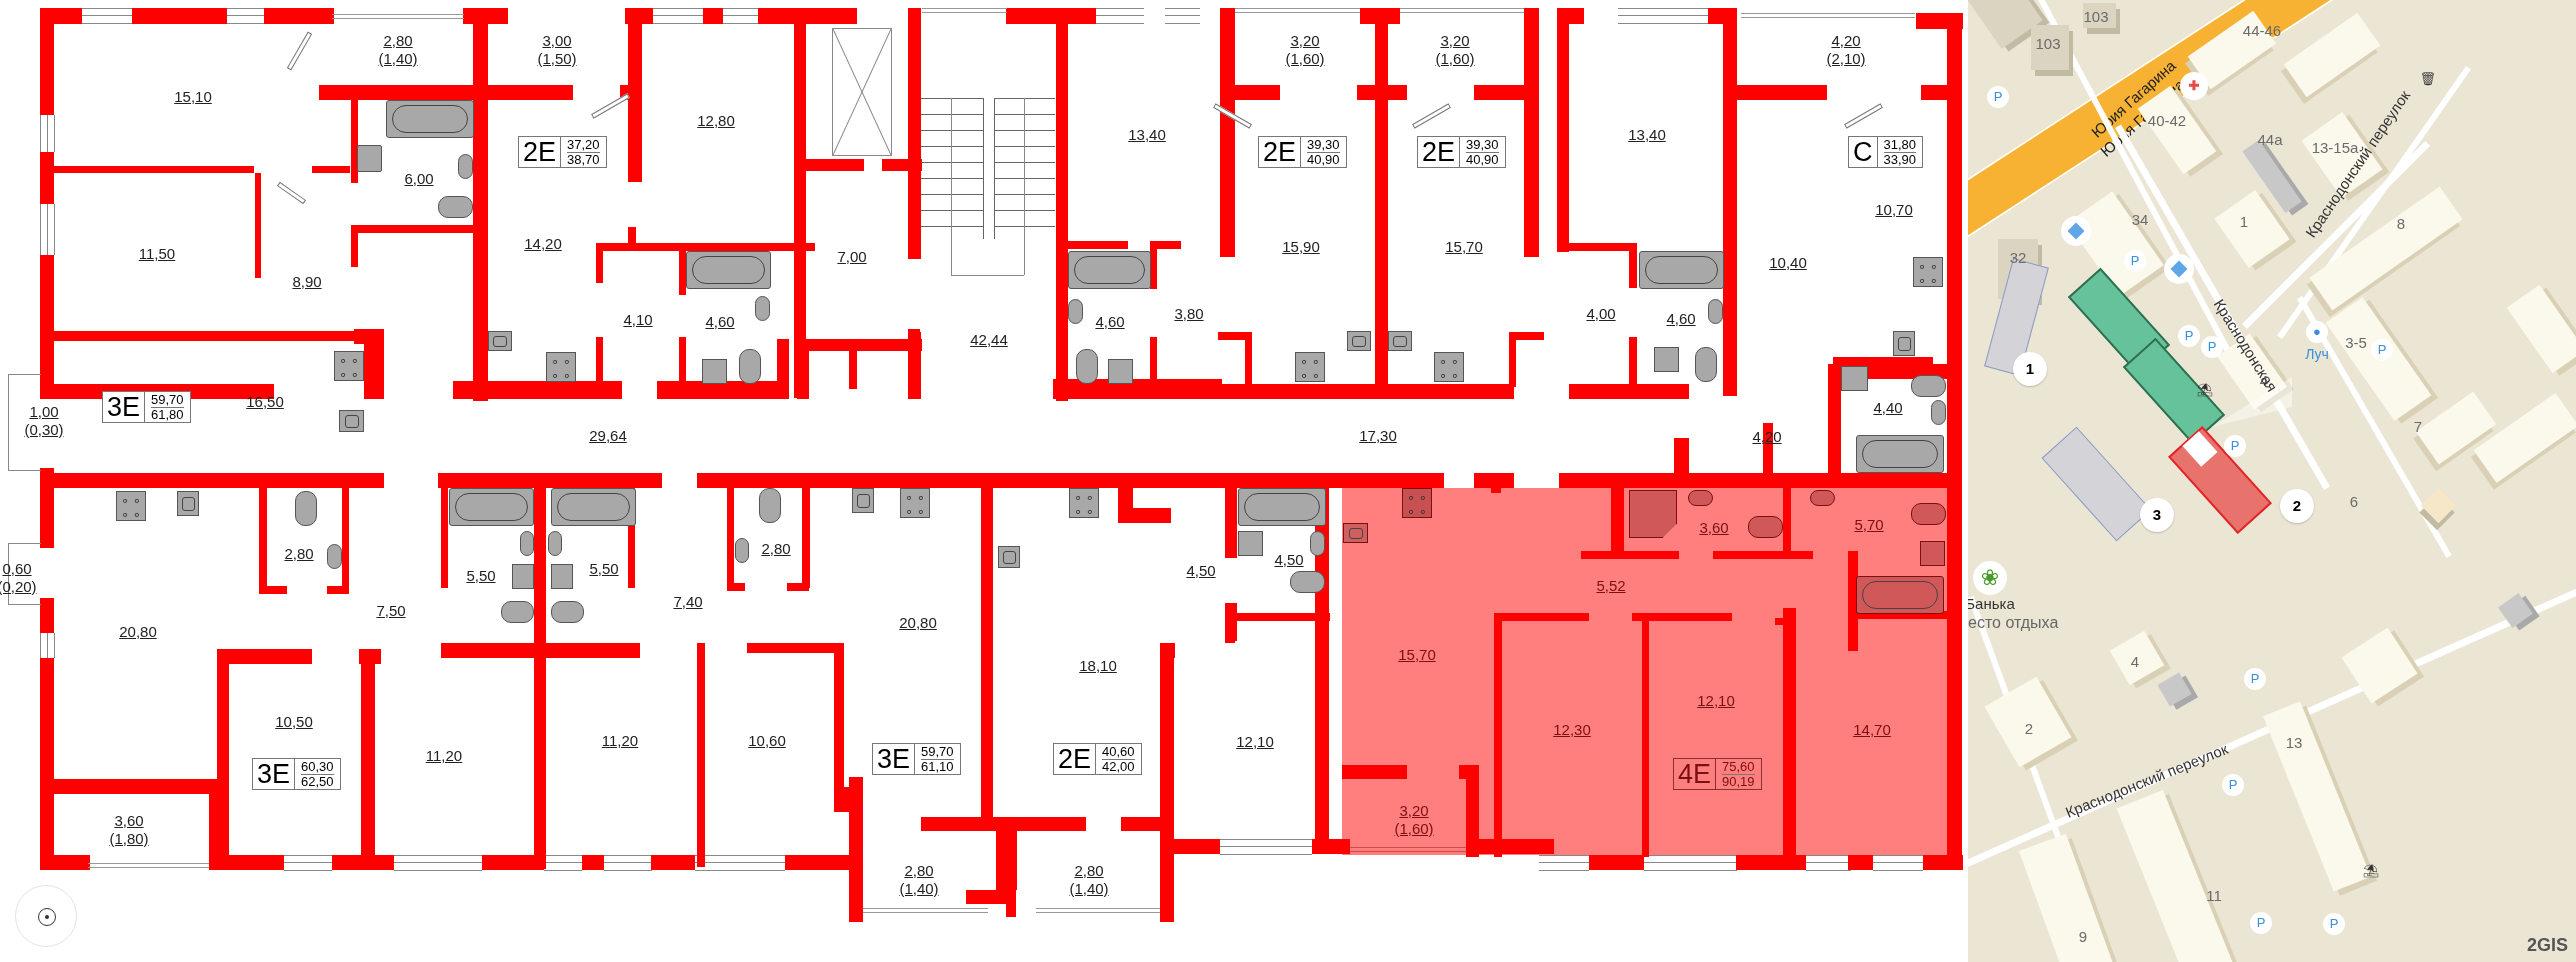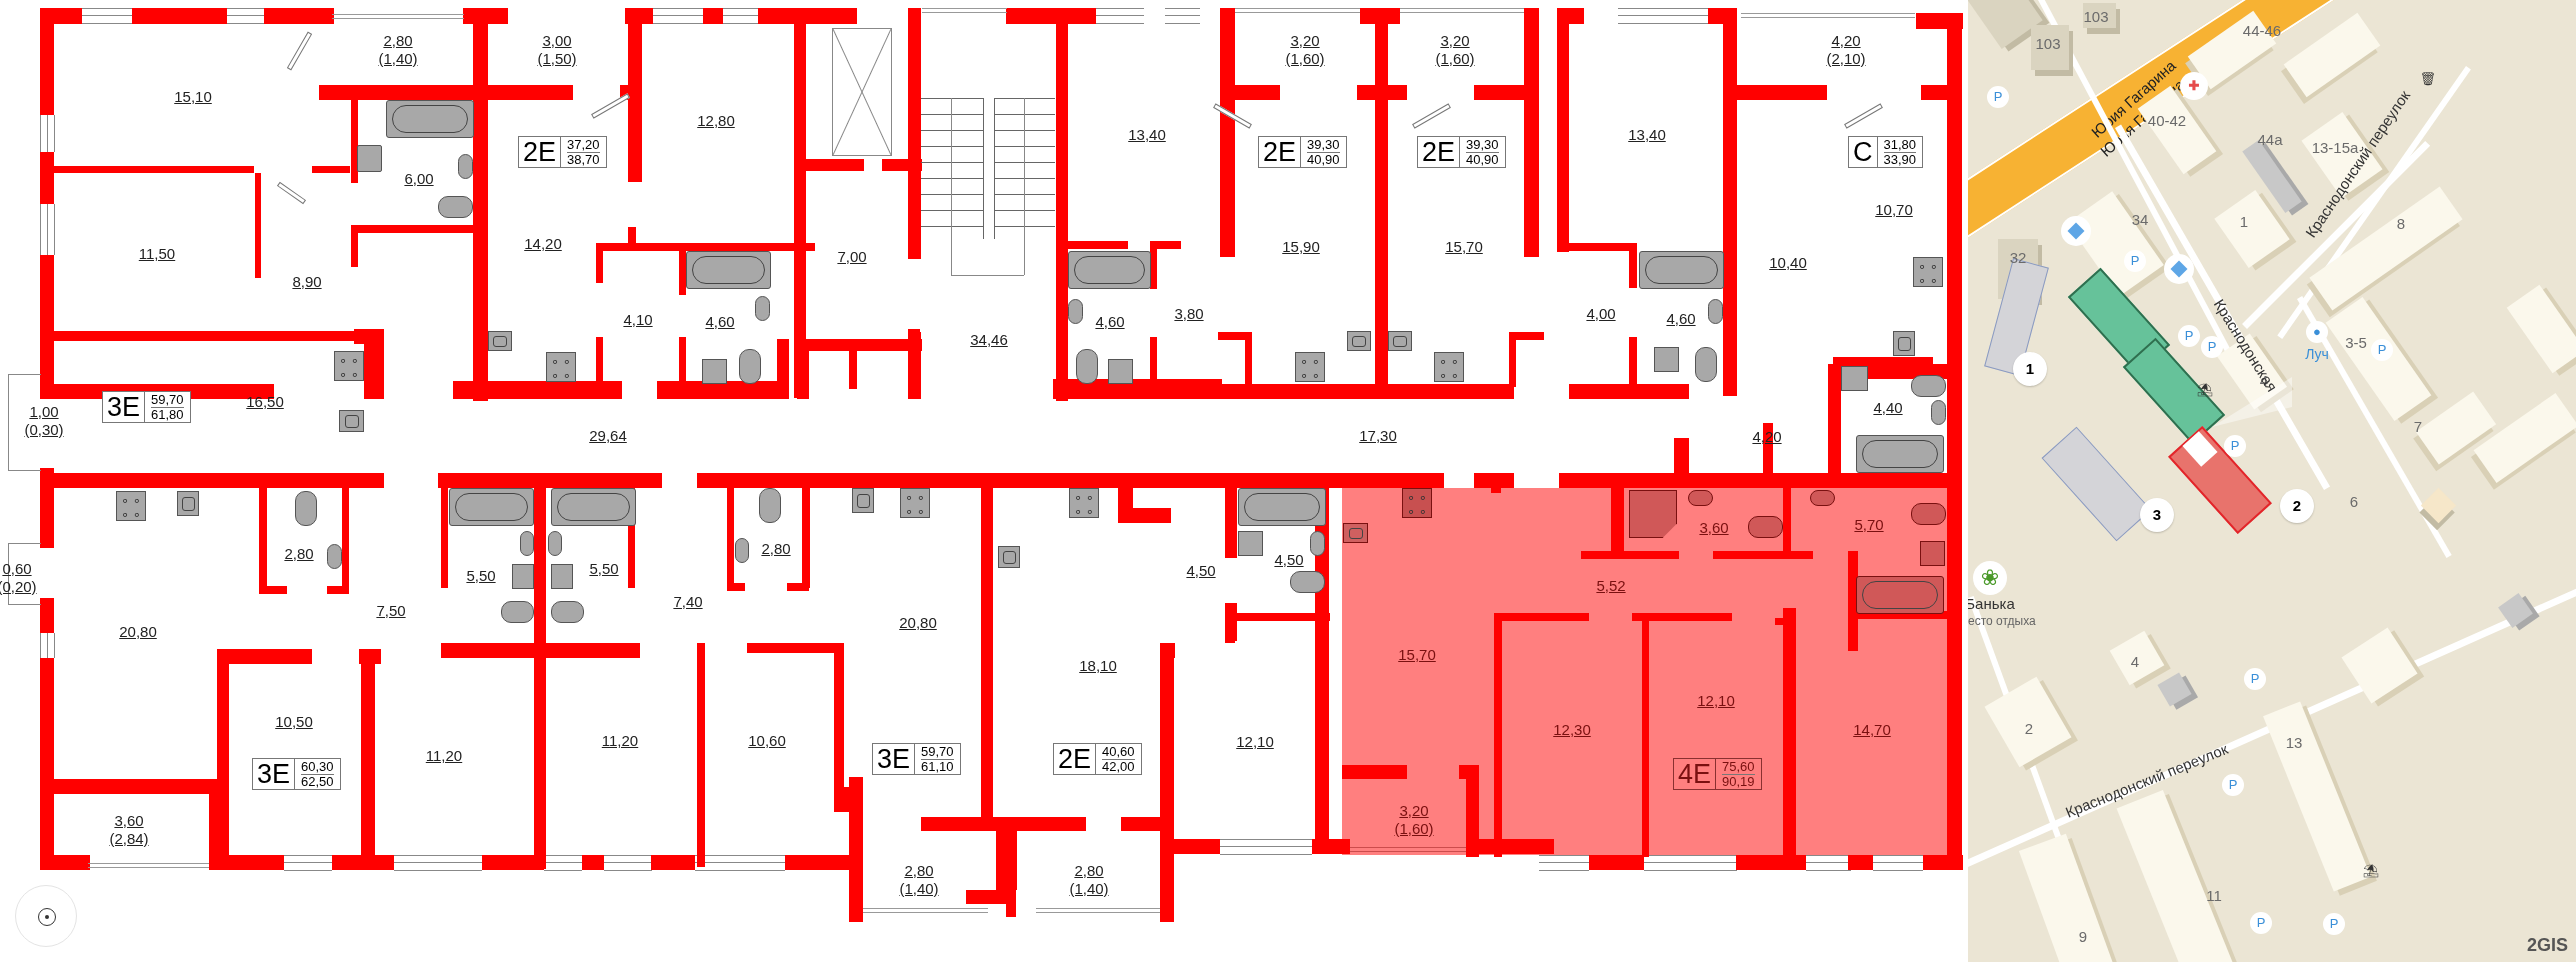--- a/index.html
+++ b/index.html
@@ -41,21 +41,21 @@
   .mainroad{position:absolute;background:#f7b233;transform-origin:0 0;border:2px solid #fff;}
   .bld{position:absolute;background:#fbf8ec;box-shadow:4px 6px 0 #d9d0b6;transform-origin:center;}
   .bld.grey{background:#c8c8c8;box-shadow:4px 6px 0 #a9a9a9;}
   .bld.tan{background:#dad4c0;box-shadow:4px 6px 0 #c2bba4;}
   .blabel{position:absolute;font-size:15px;color:#6b6b6b;transform:translate(-50%,-50%);white-space:nowrap;}
   .street{position:absolute;font-size:15px;color:#333;white-space:nowrap;transform-origin:0 0;}
   .mainstreet{position:absolute;font-size:15px;color:#222;white-space:nowrap;transform-origin:0 0;}
   .pin{position:absolute;width:22px;height:22px;border-radius:50%;background:#fff;color:#3a8fd8;font-size:13px;text-align:center;line-height:22px;transform:translate(-50%,-50%);}
   .circ-num{position:absolute;width:34px;height:34px;border-radius:50%;background:#fff;color:#000;font-weight:bold;font-size:15px;text-align:center;line-height:34px;transform:translate(-50%,-50%);box-shadow:0 1px 2px rgba(0,0,0,.2);}
   .poi{position:absolute;font-size:16px;transform:translate(-50%,-50%);white-space:nowrap;}
-  .poi-sub{position:absolute;font-size:12px;color:#666;white-space:nowrap;}
+  .poi-sub{position:absolute;font-size:16px;color:#666;white-space:nowrap;}
   .logo{position:absolute;right:8px;bottom:6px;font-weight:bold;font-size:18px;color:#555;}
   .diamond{position:absolute;width:30px;height:30px;border-radius:50%;background:#fff;transform:translate(-50%,-50%);}
   .diamond::after{content:"";position:absolute;left:9px;top:9px;width:12px;height:12px;background:#5ea6e6;transform:rotate(45deg);}
 </style>
 </head>
 <body>
 
 <div id="plan">
 
   <div class="w" style="left:40px;top:8px;width:294px;height:16px"></div>
@@ -381,21 +381,21 @@
   <div class="area" style="left:398px;top:50px"><span>2,80</span><span class="sub">(1,40)</span></div>
   <div class="area" style="left:265px;top:402px">16,50</div>
   <div class="area" style="left:44px;top:421px"><span>1,00</span><span class="sub">(0,30)</span></div>
 
   <div class="area" style="left:557px;top:50px"><span>3,00</span><span class="sub">(1,50)</span></div>
   <div class="area" style="left:543px;top:244px">14,20</div>
   <div class="area" style="left:716px;top:121px">12,80</div>
   <div class="area" style="left:638px;top:320px">4,10</div>
   <div class="area" style="left:720px;top:322px">4,60</div>
   <div class="area" style="left:852px;top:257px">7,00</div>
-  <div class="area" style="left:989px;top:340px">34,46</div>
+  <div class="area" style="left:989px;top:340px">42,44</div>
 
   <div class="area" style="left:1147px;top:135px">13,40</div>
   <div class="area" style="left:1110px;top:322px">4,60</div>
   <div class="area" style="left:1189px;top:314px">3,80</div>
   <div class="area" style="left:1301px;top:247px">15,90</div>
   <div class="area" style="left:1305px;top:50px"><span>3,20</span><span class="sub">(1,60)</span></div>
   <div class="area" style="left:1455px;top:50px"><span>3,20</span><span class="sub">(1,60)</span></div>
   <div class="area" style="left:1464px;top:247px">15,70</div>
   <div class="area" style="left:1647px;top:135px">13,40</div>
   <div class="area" style="left:1601px;top:314px">4,00</div>
@@ -408,21 +408,21 @@
   <div class="area" style="left:608px;top:436px">29,64</div>
   <div class="area" style="left:1378px;top:436px">17,30</div>
 
   <div class="area" style="left:138px;top:632px">20,80</div>
   <div class="area" style="left:17px;top:578px"><span>0,60</span><span class="sub">(0,20)</span></div>
   <div class="area" style="left:299px;top:554px">2,80</div>
   <div class="area" style="left:391px;top:611px">7,50</div>
   <div class="area" style="left:481px;top:576px">5,50</div>
   <div class="area" style="left:604px;top:569px">5,50</div>
   <div class="area" style="left:294px;top:722px">10,50</div>
-  <div class="area" style="left:129px;top:830px"><span>3,60</span><span class="sub">(2,84)</span></div>
+  <div class="area" style="left:129px;top:830px"><span>3,60</span><span class="sub">(1,80)</span></div>
   <div class="area" style="left:444px;top:756px">11,20</div>
   <div class="area" style="left:620px;top:741px">11,20</div>
   <div class="area" style="left:688px;top:602px">7,40</div>
   <div class="area" style="left:776px;top:549px">2,80</div>
   <div class="area" style="left:767px;top:741px">10,60</div>
   <div class="area" style="left:918px;top:623px">20,80</div>
   <div class="area" style="left:919px;top:880px"><span>2,80</span><span class="sub">(1,40)</span></div>
   <div class="area" style="left:1098px;top:666px">18,10</div>
   <div class="area" style="left:1201px;top:571px">4,50</div>
   <div class="area" style="left:1289px;top:560px">4,50</div>

